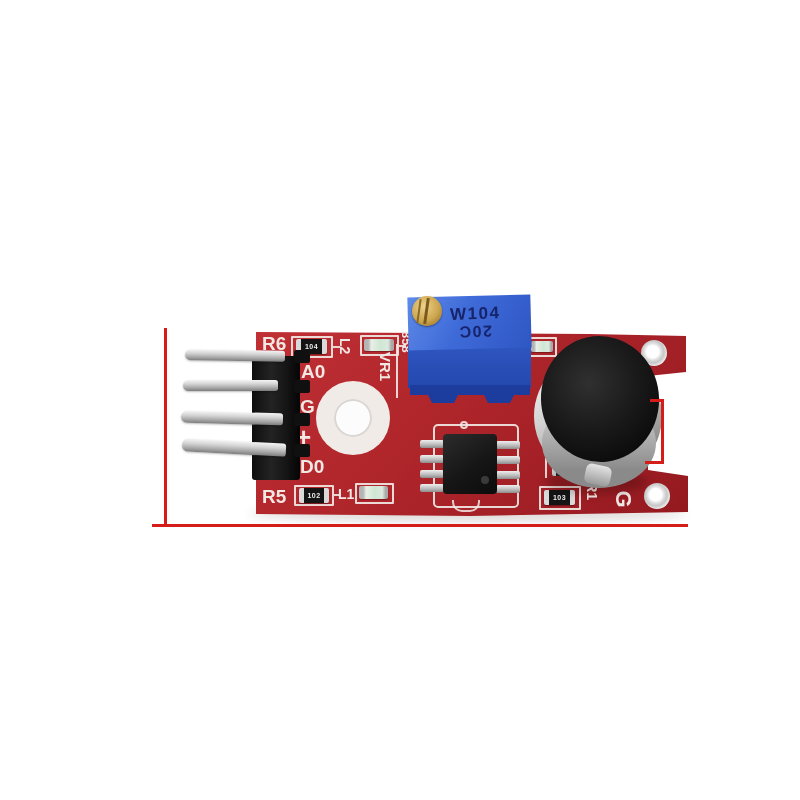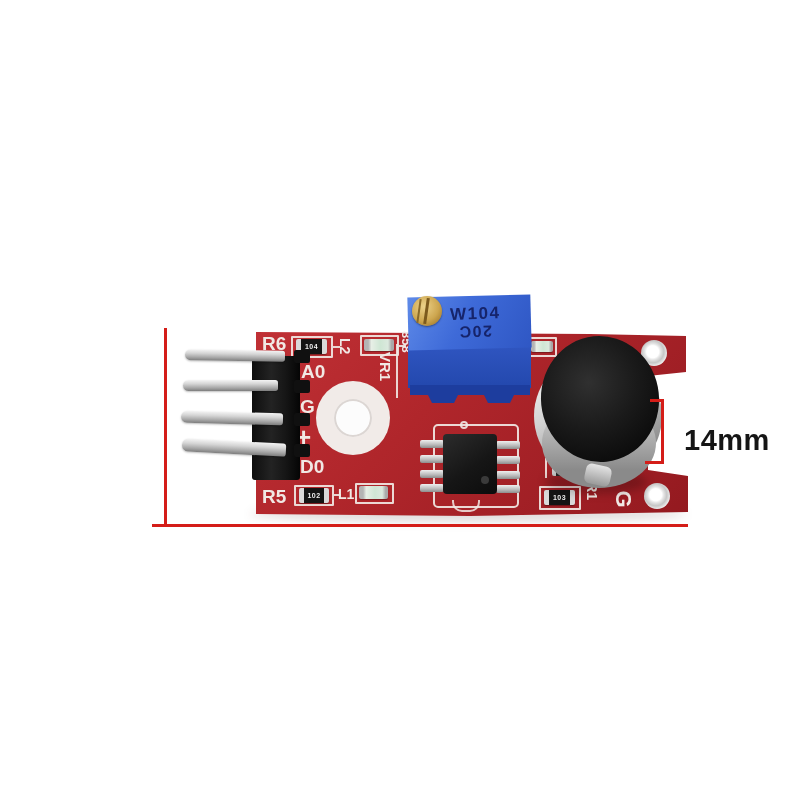--- a/index.html
+++ b/index.html
@@ -91,21 +91,20 @@
 </head>
 <body>
 
 <div id="stage">
 
   <div class="dim-line" style="left:164px;top:328px;width:3px;height:199px;"></div>
   <div class="dim-line" style="left:152px;top:524px;width:536px;height:3px;"></div>
   <div class="dim-line" style="left:661px;top:399px;width:3px;height:65px;"></div>
   <div class="dim-line" style="left:650px;top:399px;width:13px;height:3px;"></div>
   <div class="dim-line" style="left:645px;top:461px;width:18px;height:3px;"></div>
-  <div class="dim-label" style="left:684px;top:424px;font-size:29px;">14mm</div>
 
   <div class="board-shadow"></div>
   <div class="pcb"></div>
 
   <div class="hole-outer"></div>
   <div class="hole-inner"></div>
 
   <div class="sk" style="left:262px;top:334px;font-size:19px;">R6</div>
   <div class="sk" style="left:301px;top:362px;font-size:19px;">A0</div>
   <div class="sk" style="left:300px;top:397px;font-size:19px;">G</div>

